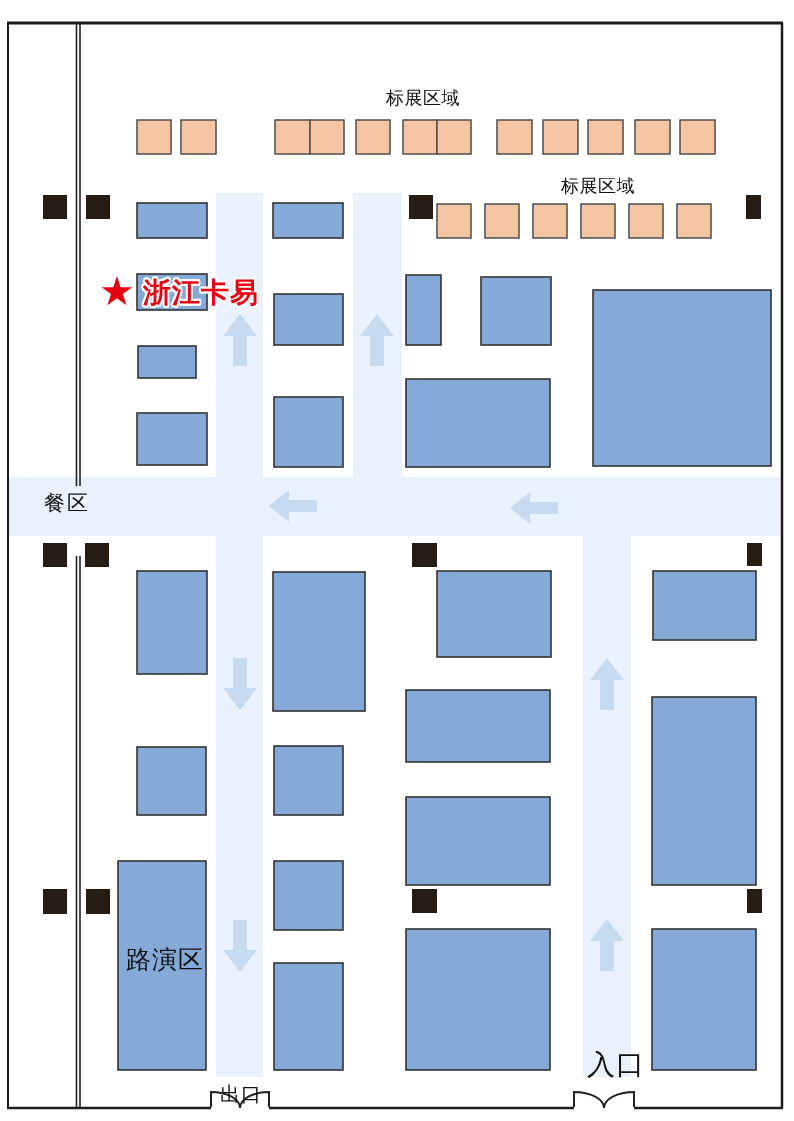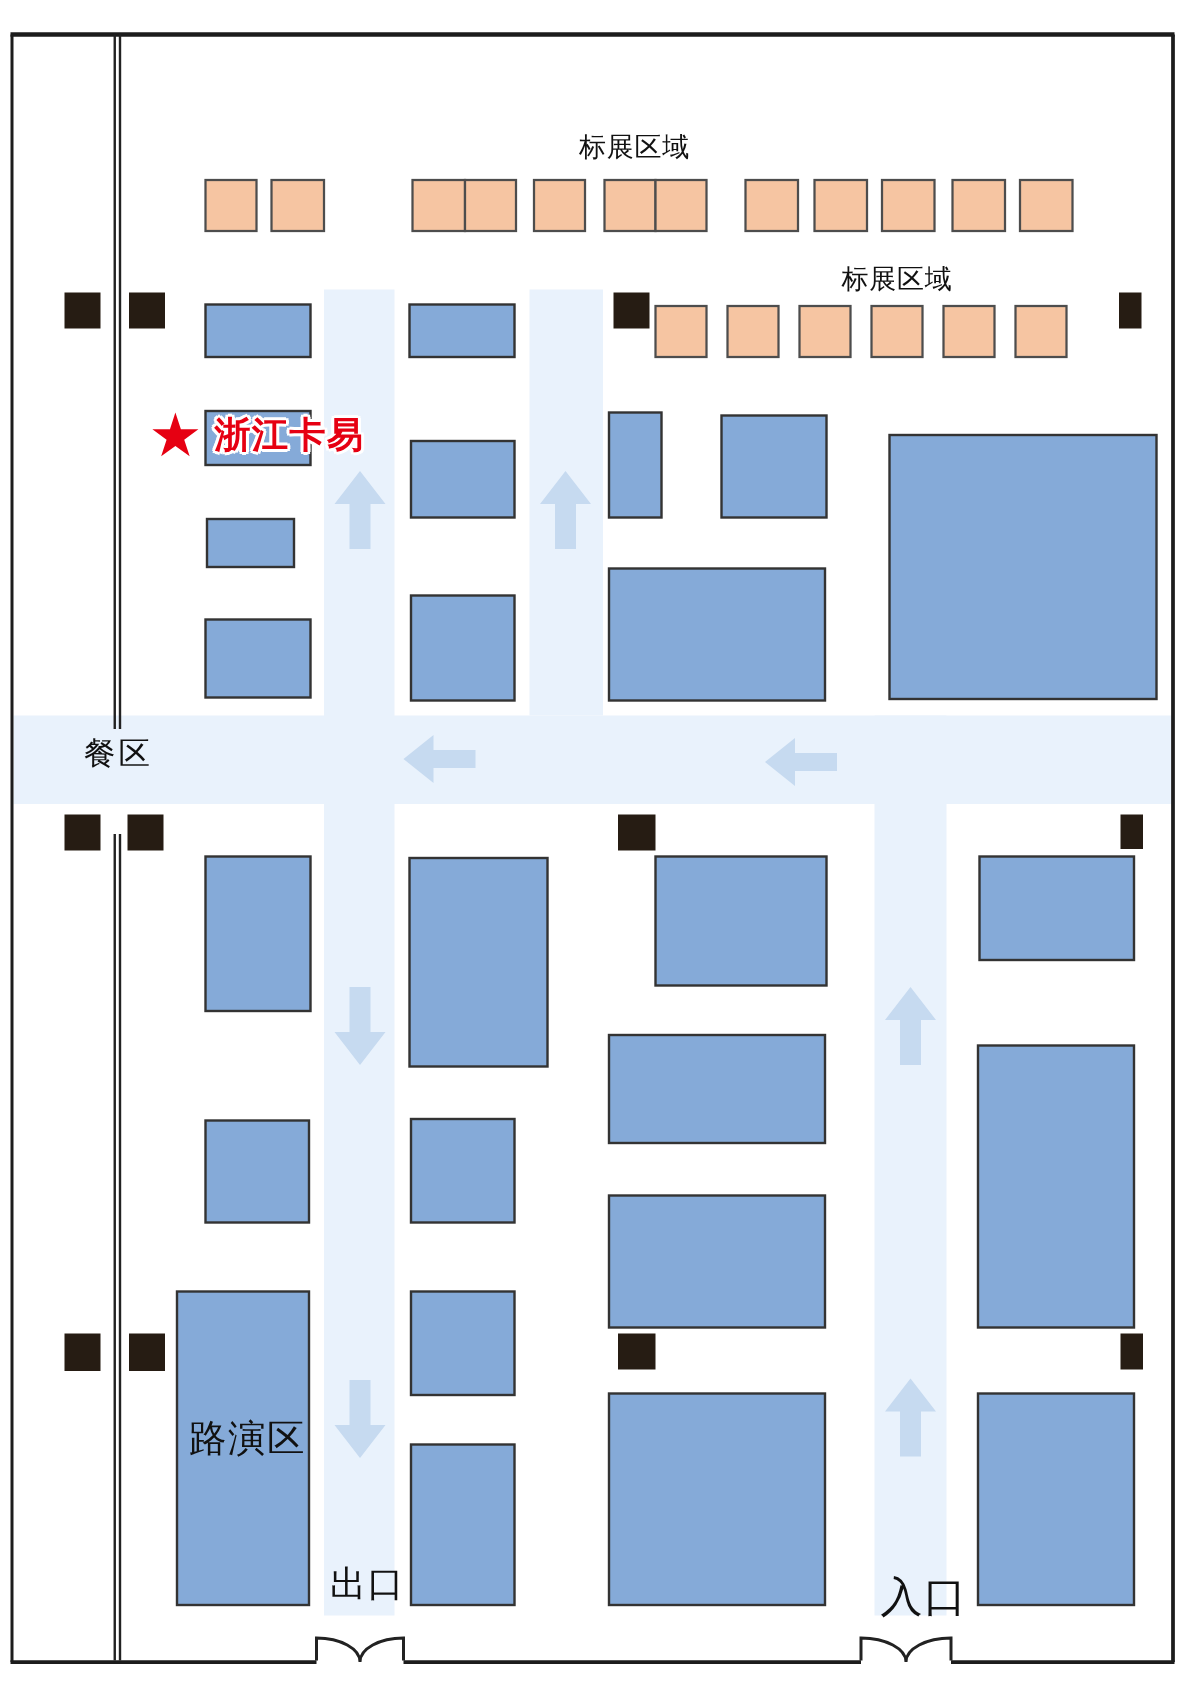--- a/index.html
+++ b/index.html
@@ -4,27 +4,27 @@
 <style>
   html,body{margin:0;padding:0;background:#fff;}
   .canvas{
     position:relative;width:794px;height:1121px;background:#ffffff;overflow:hidden;
     font-family:"Liberation Sans","DejaVu Sans",sans-serif;
   }
   #plan{position:absolute;left:0;top:0;}
   .lbl{position:absolute;color:#111;line-height:1;white-space:nowrap;}
   .lbl-zone-top{left:386px;top:89px;font-size:18px;letter-spacing:0.5px;}
   .lbl-zone-right{left:561px;top:177px;font-size:18px;letter-spacing:0.5px;}
-  .lbl-dining{left:56px;top:492px;font-size:21px;letter-spacing:2px;text-align:right;}
+  .lbl-dining{left:44px;top:492px;font-size:21px;letter-spacing:2px;text-align:right;}
   .lbl-roadshow{left:126px;top:947px;font-size:25px;letter-spacing:1px;}
-  .lbl-exit{left:220px;top:1045px;font-size:24px;letter-spacing:1px;}
+  .lbl-exit{left:220px;top:1084px;font-size:20px;letter-spacing:1px;}
   .lbl-entrance{left:587px;top:1051px;font-size:28px;letter-spacing:1px;}
   .lbl-star{left:99px;top:271px;font-size:40px;color:#e60012;}
   .lbl-highlight{
-    left:143px;top:279px;font-size:24px;font-weight:bold;color:#e60012;letter-spacing:1px;
+    left:143px;top:279px;font-size:28px;font-weight:bold;color:#e60012;letter-spacing:1px;
     text-shadow:-2px 0 0 #fff,2px 0 0 #fff,0 -2px 0 #fff,0 2px 0 #fff,
                 -1.6px -1.6px 0 #fff,1.6px -1.6px 0 #fff,-1.6px 1.6px 0 #fff,1.6px 1.6px 0 #fff;
   }
 </style>
 </head>
 <body>
 
 <div class="canvas">
 
   <svg id="plan" width="794" height="1121" viewBox="0 0 794 1121">

